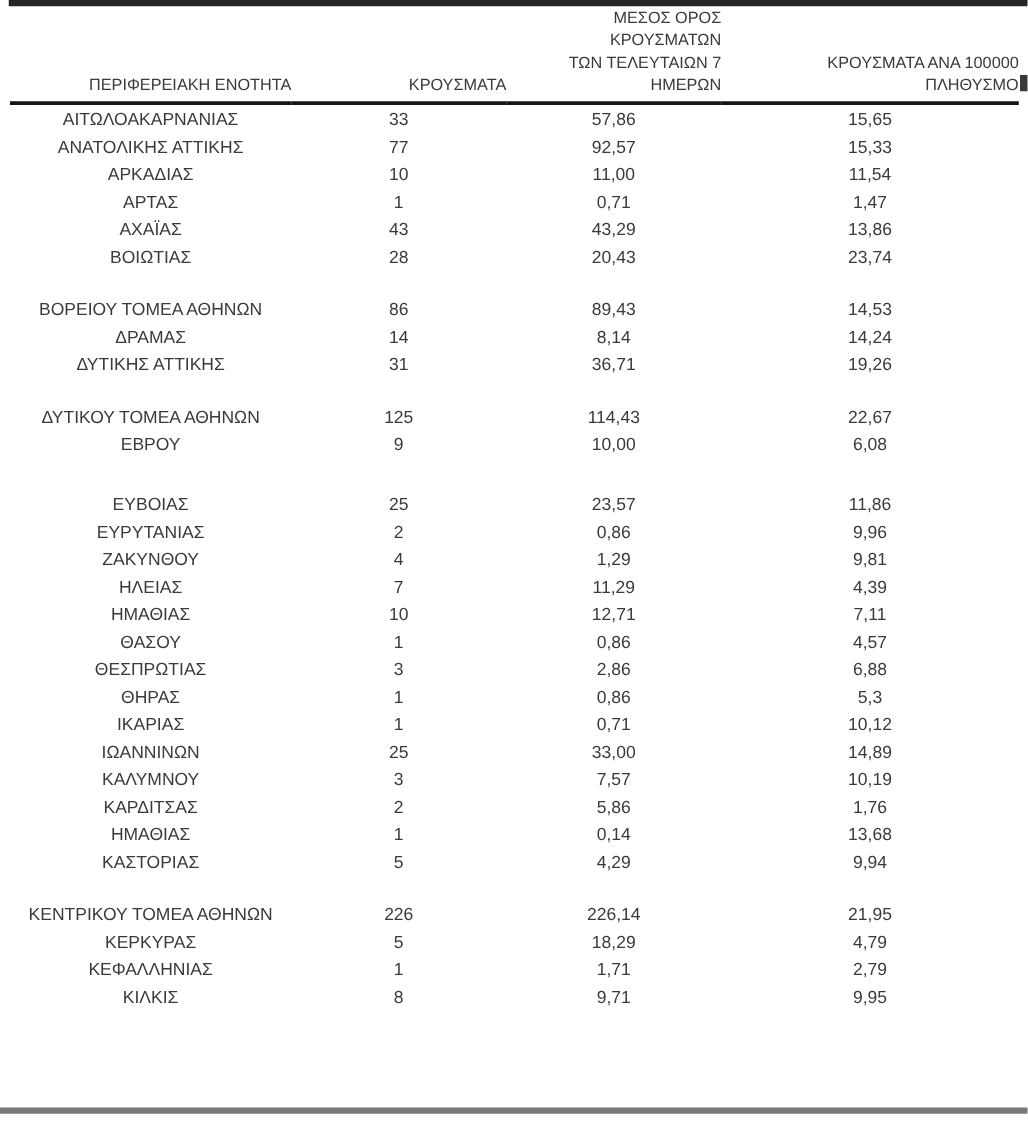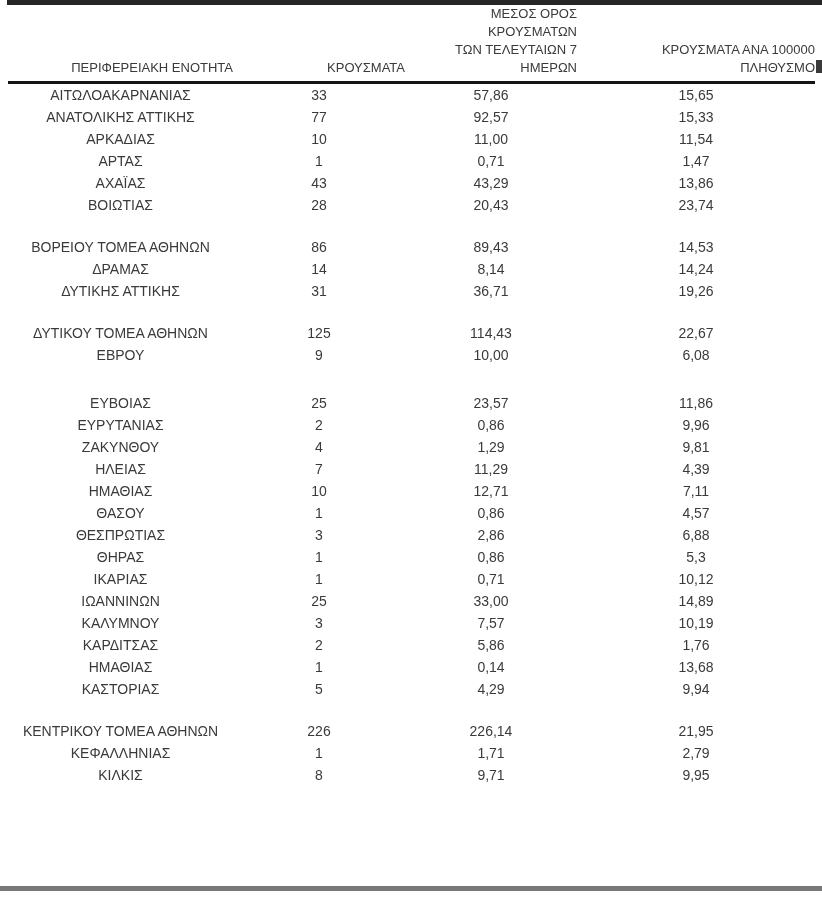--- a/index.html
+++ b/index.html
@@ -277,20 +277,26 @@
         <tr class="spacer-row">
           <td colspan="4"></td>
         </tr>
         <tr>
           <td>ΚΕΝΤΡΙΚΟΥ ΤΟΜΕΑ ΑΘΗΝΩΝ</td>
           <td>226</td>
           <td>226,14</td>
           <td>21,95</td>
         </tr>
         <tr>
+          <td>ΚΕΡΚΥΡΑΣ</td>
+          <td>5</td>
+          <td>18,29</td>
+          <td>4,79</td>
+        </tr>
+        <tr>
           <td>ΚΕΦΑΛΛΗΝΙΑΣ</td>
           <td>1</td>
           <td>1,71</td>
           <td>2,79</td>
         </tr>
         <tr>
           <td>ΚΙΛΚΙΣ</td>
           <td>8</td>
           <td>9,71</td>
           <td>9,95</td>

